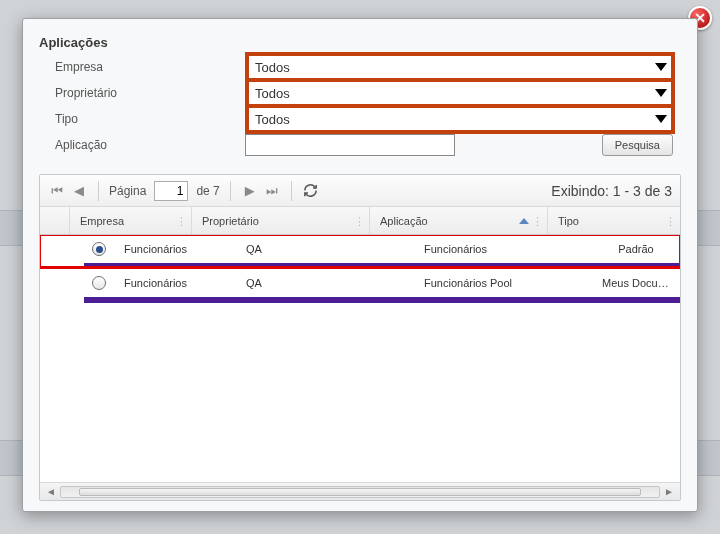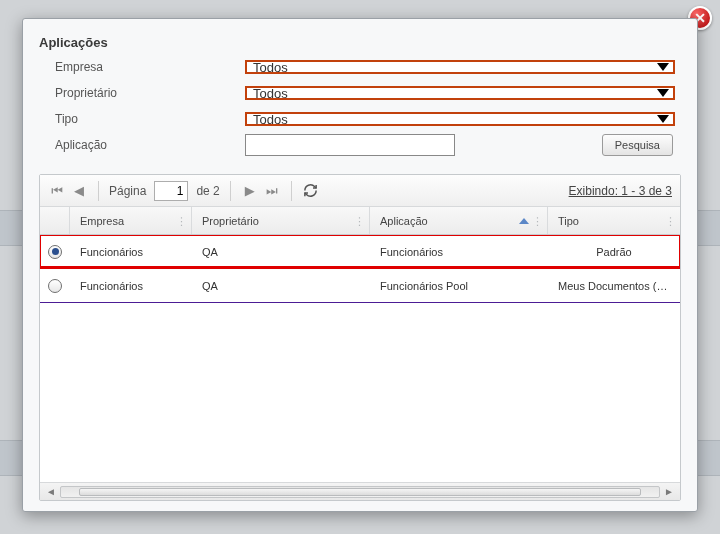--- a/index.html
+++ b/index.html
@@ -19,52 +19,52 @@
   .dialog { position:absolute; top:18px; left:22px; right:22px; bottom:22px;
     background:#f7f8f9; border:1px solid #9aa0a6; border-radius:3px;
     box-shadow:0 4px 16px rgba(0,0,0,0.35); display:flex; flex-direction:column; padding:16px 16px 10px 16px; }
 
   .dialog-title { font-size:13px; font-weight:bold; color:#3a3a3a; margin-bottom:4px; }
 
   .form-area { padding:0 6px 10px 16px; }
   .form-row { display:flex; align-items:center; height:26px; }
   .form-label { width:190px; color:#555; font-size:12px; }
   .form-input-wrap { flex:1; display:flex; align-items:center; gap:6px; }
-  .select { flex:1; max-width:440px; height:14px; background:#fff; border:2px solid #c2410c; display:flex; align-items:center; justify-content:space-between; padding:0 4px 0 6px; font-size:13px; cursor:pointer; }
+  .select { flex:1; max-width:440px; height:30px; background:#fff; border:4px solid #c2410c; display:flex; align-items:center; justify-content:space-between; padding:0 4px 0 6px; font-size:13px; cursor:pointer; }
   .select .caret { width:0; height:0; border-left:6px solid transparent; border-right:6px solid transparent; border-top:8px solid #000; }
   .text-input { height:22px; border:1px solid #888; background:#fff; width:210px; padding:0 4px; font-size:12px; }
   .btn { height:22px; padding:0 12px; border:1px solid #9a9a9a; border-radius:3px;
     background:linear-gradient(#fdfdfd,#e4e4e4); font-size:11px; color:#444; cursor:pointer; display:inline-flex; align-items:center; }
   .search-row { display:flex; align-items:center; justify-content:flex-start; }
   .search-row .text-input { margin-right:auto; }
   .search-btn-wrap { margin-left:auto; padding-right:2px; }
 
   .grid { flex:1; display:flex; flex-direction:column; border:1px solid #c5c9cc; border-radius:2px; background:#fff; margin-top:6px; min-height:0; }
 
   .pager { height:32px; border-bottom:1px solid #d7d9db; background:linear-gradient(#fdfdfd,#efefef);
     display:flex; align-items:center; padding:0 8px; gap:4px; color:#555; }
   .pager .sep { width:1px; height:20px; background:#cfcfcf; margin:0 6px; }
   .nav-btn { width:18px; height:18px; display:flex; align-items:center; justify-content:center; color:#8a8a8a; cursor:default; font-size:13px; }
   .nav-btn.enabled { color:#444; cursor:pointer; }
   .page-input { width:34px; height:20px; border:1px solid #adadad; text-align:right; padding:0 4px; font-size:12px; margin:0 4px; }
-  .pager-right { margin-left:auto; font-size:12px; color:#444;text-decoration:underline; }
+  .pager-right { margin-left:auto; font-size:14px; color:#444; }
   .refresh-icon svg { display:block; }
 
   .col-headers { height:28px; display:flex; background:linear-gradient(#f8f8f8,#ececec); border-bottom:1px solid #c9cccf; font-size:11px; color:#444; }
   .th { display:flex; align-items:center; padding:0 10px; border-right:1px solid #d9dbdd; position:relative; cursor:pointer; white-space:nowrap; }
   .th .sort-handle { position:absolute; right:4px; top:50%; transform:translateY(-50%); color:#b5b8bb; font-size:11px; }
   .th .sort-asc { position:absolute; right:18px; top:50%; transform:translateY(-50%); width:0; height:0; border-left:5px solid transparent; border-right:5px solid transparent; border-bottom:6px solid #5b87c7; }
   .col-sel  { width:30px; justify-content:center; padding:0; }
   .col-emp  { width:122px; }
   .col-prop { width:178px; }
   .col-app  { width:178px; }
   .col-tipo { flex:1; border-right:none; }
 
   .rows { flex:1; overflow:auto; }
-  .row { display:flex; height:34px; align-items:center; font-size:11px; color:#333; border-bottom:1px solid #4c1d95; }
+  .row { display:flex; height:34px; align-items:center; font-size:11px; color:#333; border-bottom:6px solid #4c1d95;margin-left:44px; }
   .td { padding:0 10px; white-space:nowrap; overflow:hidden; text-overflow:ellipsis; }
   .td-sel { width:30px; display:flex; align-items:center; justify-content:center; padding:0; }
   .td-emp { width:122px; }
   .td-prop{ width:178px; }
   .td-app { width:178px; }
   .td-tipo{ flex:1;text-align:center; }
 
   .radio { width:14px; height:14px; border:1px solid #6f6f6f; border-radius:50%; background:linear-gradient(#fff,#e7e7e7); display:flex; align-items:center; justify-content:center; cursor:pointer; }
   .radio.checked::after { content:""; width:7px; height:7px; border-radius:50%; background:#2b4f8e; }
 
@@ -139,21 +139,21 @@
       <div class="pager">
         <div class="nav-btn">
             <span>⏮</span>
           </div>
         <div class="nav-btn">
             <span>◀</span>
           </div>
         <div class="sep"></div>
         <span>Página</span>
         <input class="page-input" type="text" value="1" style="">
-        <span>de  2</span>
+        <span>de  7</span>
         <div class="sep"></div>
         <div class="nav-btn">
             <span>▶</span>
           </div>
         <div class="nav-btn">
             <span>⏭</span>
           </div>
         <div class="sep"></div>
         <div class="nav-btn enabled refresh-icon">
           <span>

